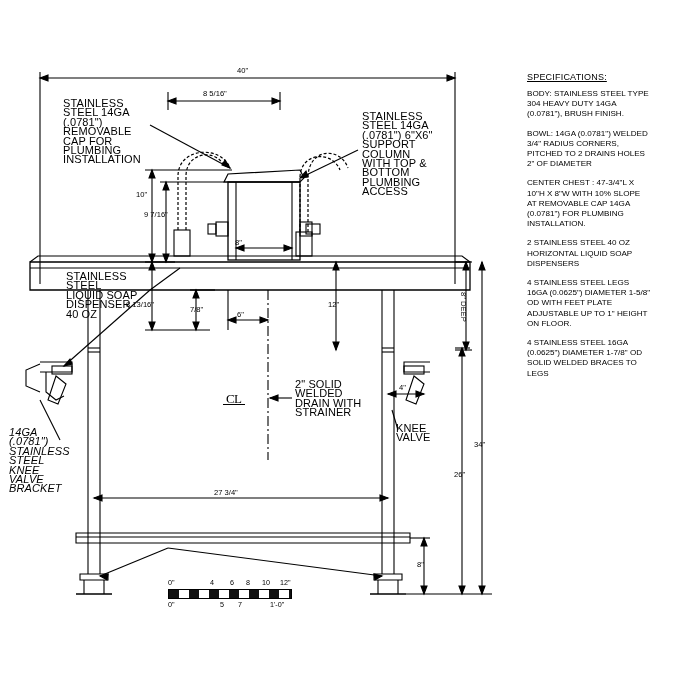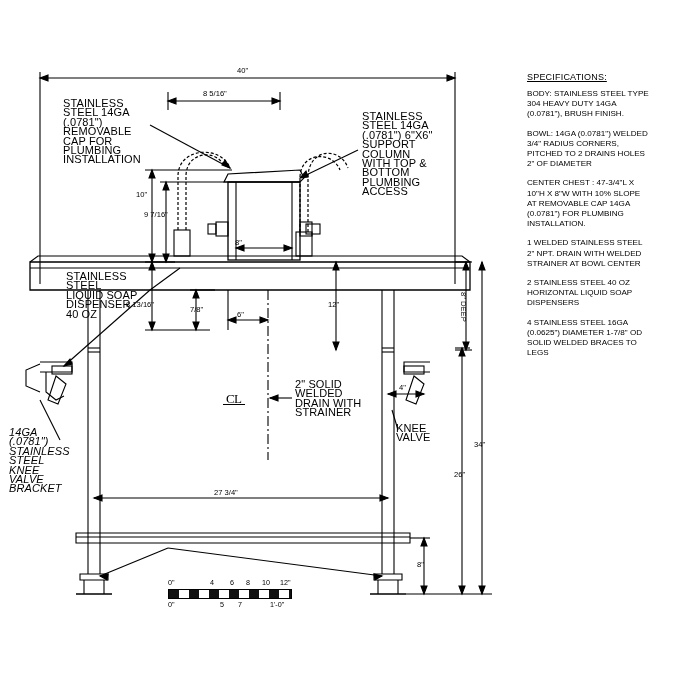--- a/index.html
+++ b/index.html
@@ -271,26 +271,28 @@
 (0.0781"), BRUSH FINISH.</div>
     <div class="spec-p" style="margin-top:9px;">BOWL: 14GA (0.0781") WELDED
 3/4" RADIUS CORNERS,
 PITCHED TO 2 DRAINS HOLES
 2" OF DIAMETER</div>
     <div class="spec-p" style="margin-top:9px;">CENTER CHEST : 47-3/4"L X
 10"H X 8"W  WITH 10% SLOPE
 AT REMOVABLE CAP 14GA
 (0.0781") FOR PLUMBING
 INSTALLATION.</div>
-    <div class="spec-p" style="margin-top:9px;">1 WELDED STAINLESS STEEL
-2" NPT. DRAIN WITH WELDED
-STRAINER AT BOWL CENTER</div>
     <div class="spec-p" style="margin-top:9px;">2 STAINLESS STEEL 40 OZ
 HORIZONTAL LIQUID SOAP
 DISPENSERS</div>
+    <div class="spec-p" style="margin-top:9px;">4 STAINLESS STEEL LEGS
+16GA (0.0625") DIAMETER 1-5/8"
+OD WITH FEET PLATE
+ADJUSTABLE UP TO 1" HEIGHT
+ON FLOOR.</div>
     <div class="spec-p" style="margin-top:9px;">4 STAINLESS STEEL 16GA
 (0.0625") DIAMETER 1-7/8" OD
 SOLID WELDED BRACES TO
 LEGS</div>
   </div>
 
 
 </div>
 
 </body></html>

